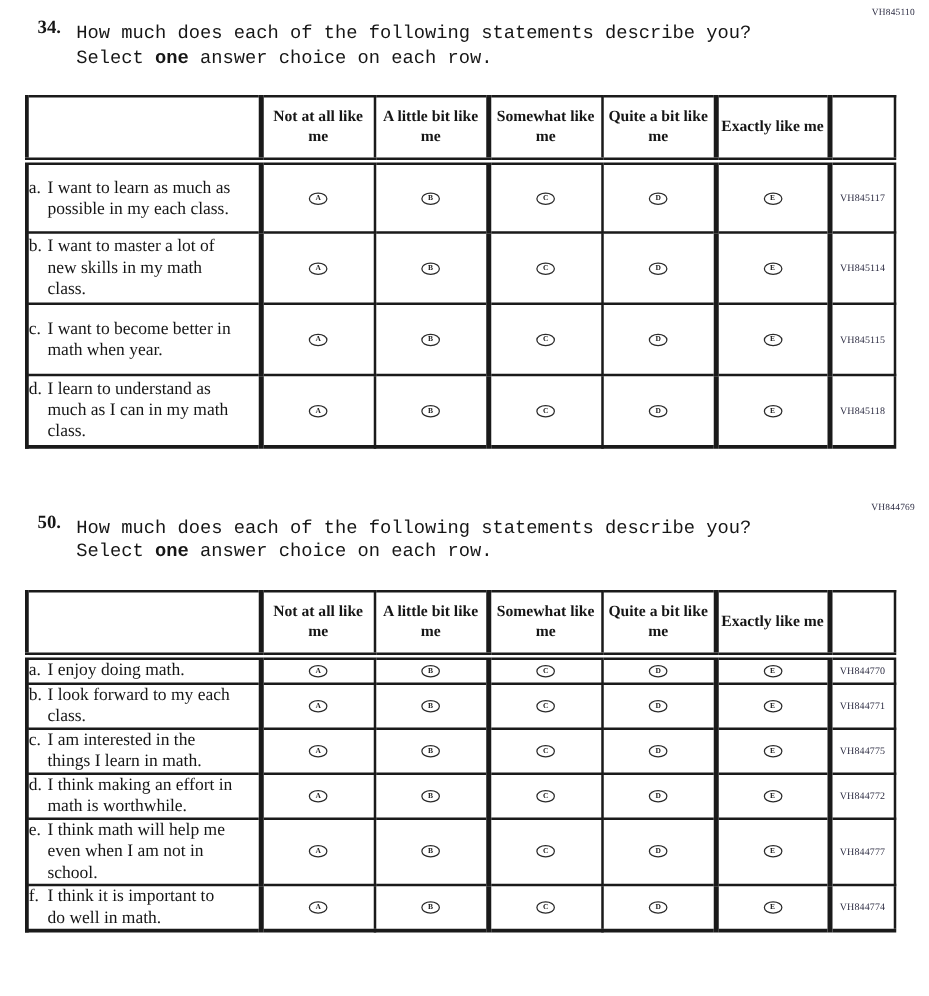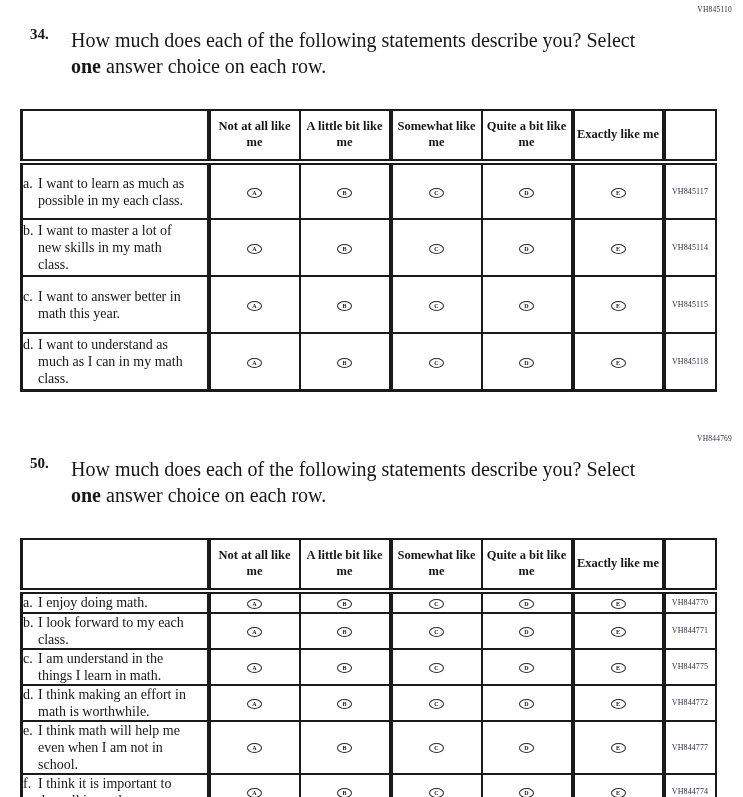--- a/index.html
+++ b/index.html
@@ -14,22 +14,22 @@
     width:743px;height:797px;overflow:hidden;
     padding-top:5px;
   }
   section.question{position:relative;margin:0 20px;}
   section.q2{margin-top:42px;}
   .q-code{
     position:absolute;top:0;right:-9px;
     font-size:7.5px;color:#2e2e44;letter-spacing:.2px;
   }
   .q-head{display:flex;padding-top:8px;margin-left:10px;}
-  .q-num{font-weight:bold;font-size:15px;width:27px;flex:0 0 27px;line-height:1.3;margin-top:12px;}
-  .q-text{margin:14px;font-size:20px;line-height:1.3;max-width:566px;}
+  .q-num{font-weight:bold;font-size:15px;width:27px;flex:0 0 27px;line-height:1.3;}
+  .q-text{margin:4px;font-size:15px;line-height:1.3;max-width:566px;font-family:Liberation Mono, monospace;}
   .q-text b{font-weight:bold;}
 
   table.grid{
     border-collapse:collapse;table-layout:fixed;
     width:557px;margin-top:16px;
     border:2px solid #1a1a1a;
     border-left-width:3px;border-bottom-width:3px;
   }
   .grid col.c-stmt{width:187px;}
   .grid col.c-opt{width:91px;}
@@ -122,35 +122,35 @@
             <td class="opt-cell"><span class="bubble">B</span></td>
             <td class="opt-cell"><span class="bubble">C</span></td>
             <td class="opt-cell"><span class="bubble">D</span></td>
             <td class="opt-cell"><span class="bubble">E</span></td>
             <td class="code-cell">VH845114</td>
           </tr>
           <tr>
             <td class="stmt-cell">
               <div class="stmt">
                 <span class="stmt-letter">c.</span>
-                <span class="stmt-text">I want to answer better in math this year.</span>
+                <span class="stmt-text">I want to become better in math when year.</span>
               </div>
             </td>
             <td class="opt-cell"><span class="bubble">A</span></td>
             <td class="opt-cell"><span class="bubble">B</span></td>
             <td class="opt-cell"><span class="bubble">C</span></td>
             <td class="opt-cell"><span class="bubble">D</span></td>
             <td class="opt-cell"><span class="bubble">E</span></td>
             <td class="code-cell">VH845115</td>
           </tr>
           <tr>
             <td class="stmt-cell">
               <div class="stmt">
                 <span class="stmt-letter">d.</span>
-                <span class="stmt-text">I want to understand as much as I can in my math class.</span>
+                <span class="stmt-text">I learn to understand as much as I can in my math class.</span>
               </div>
             </td>
             <td class="opt-cell"><span class="bubble">A</span></td>
             <td class="opt-cell"><span class="bubble">B</span></td>
             <td class="opt-cell"><span class="bubble">C</span></td>
             <td class="opt-cell"><span class="bubble">D</span></td>
             <td class="opt-cell"><span class="bubble">E</span></td>
             <td class="code-cell">VH845118</td>
           </tr>
         </tbody>
@@ -210,21 +210,21 @@
             <td class="opt-cell"><span class="bubble">B</span></td>
             <td class="opt-cell"><span class="bubble">C</span></td>
             <td class="opt-cell"><span class="bubble">D</span></td>
             <td class="opt-cell"><span class="bubble">E</span></td>
             <td class="code-cell">VH844771</td>
           </tr>
           <tr>
             <td class="stmt-cell">
               <div class="stmt">
                 <span class="stmt-letter">c.</span>
-                <span class="stmt-text">I am understand in the things I learn in math.</span>
+                <span class="stmt-text">I am interested in the things I learn in math.</span>
               </div>
             </td>
             <td class="opt-cell"><span class="bubble">A</span></td>
             <td class="opt-cell"><span class="bubble">B</span></td>
             <td class="opt-cell"><span class="bubble">C</span></td>
             <td class="opt-cell"><span class="bubble">D</span></td>
             <td class="opt-cell"><span class="bubble">E</span></td>
             <td class="code-cell">VH844775</td>
           </tr>
           <tr>

